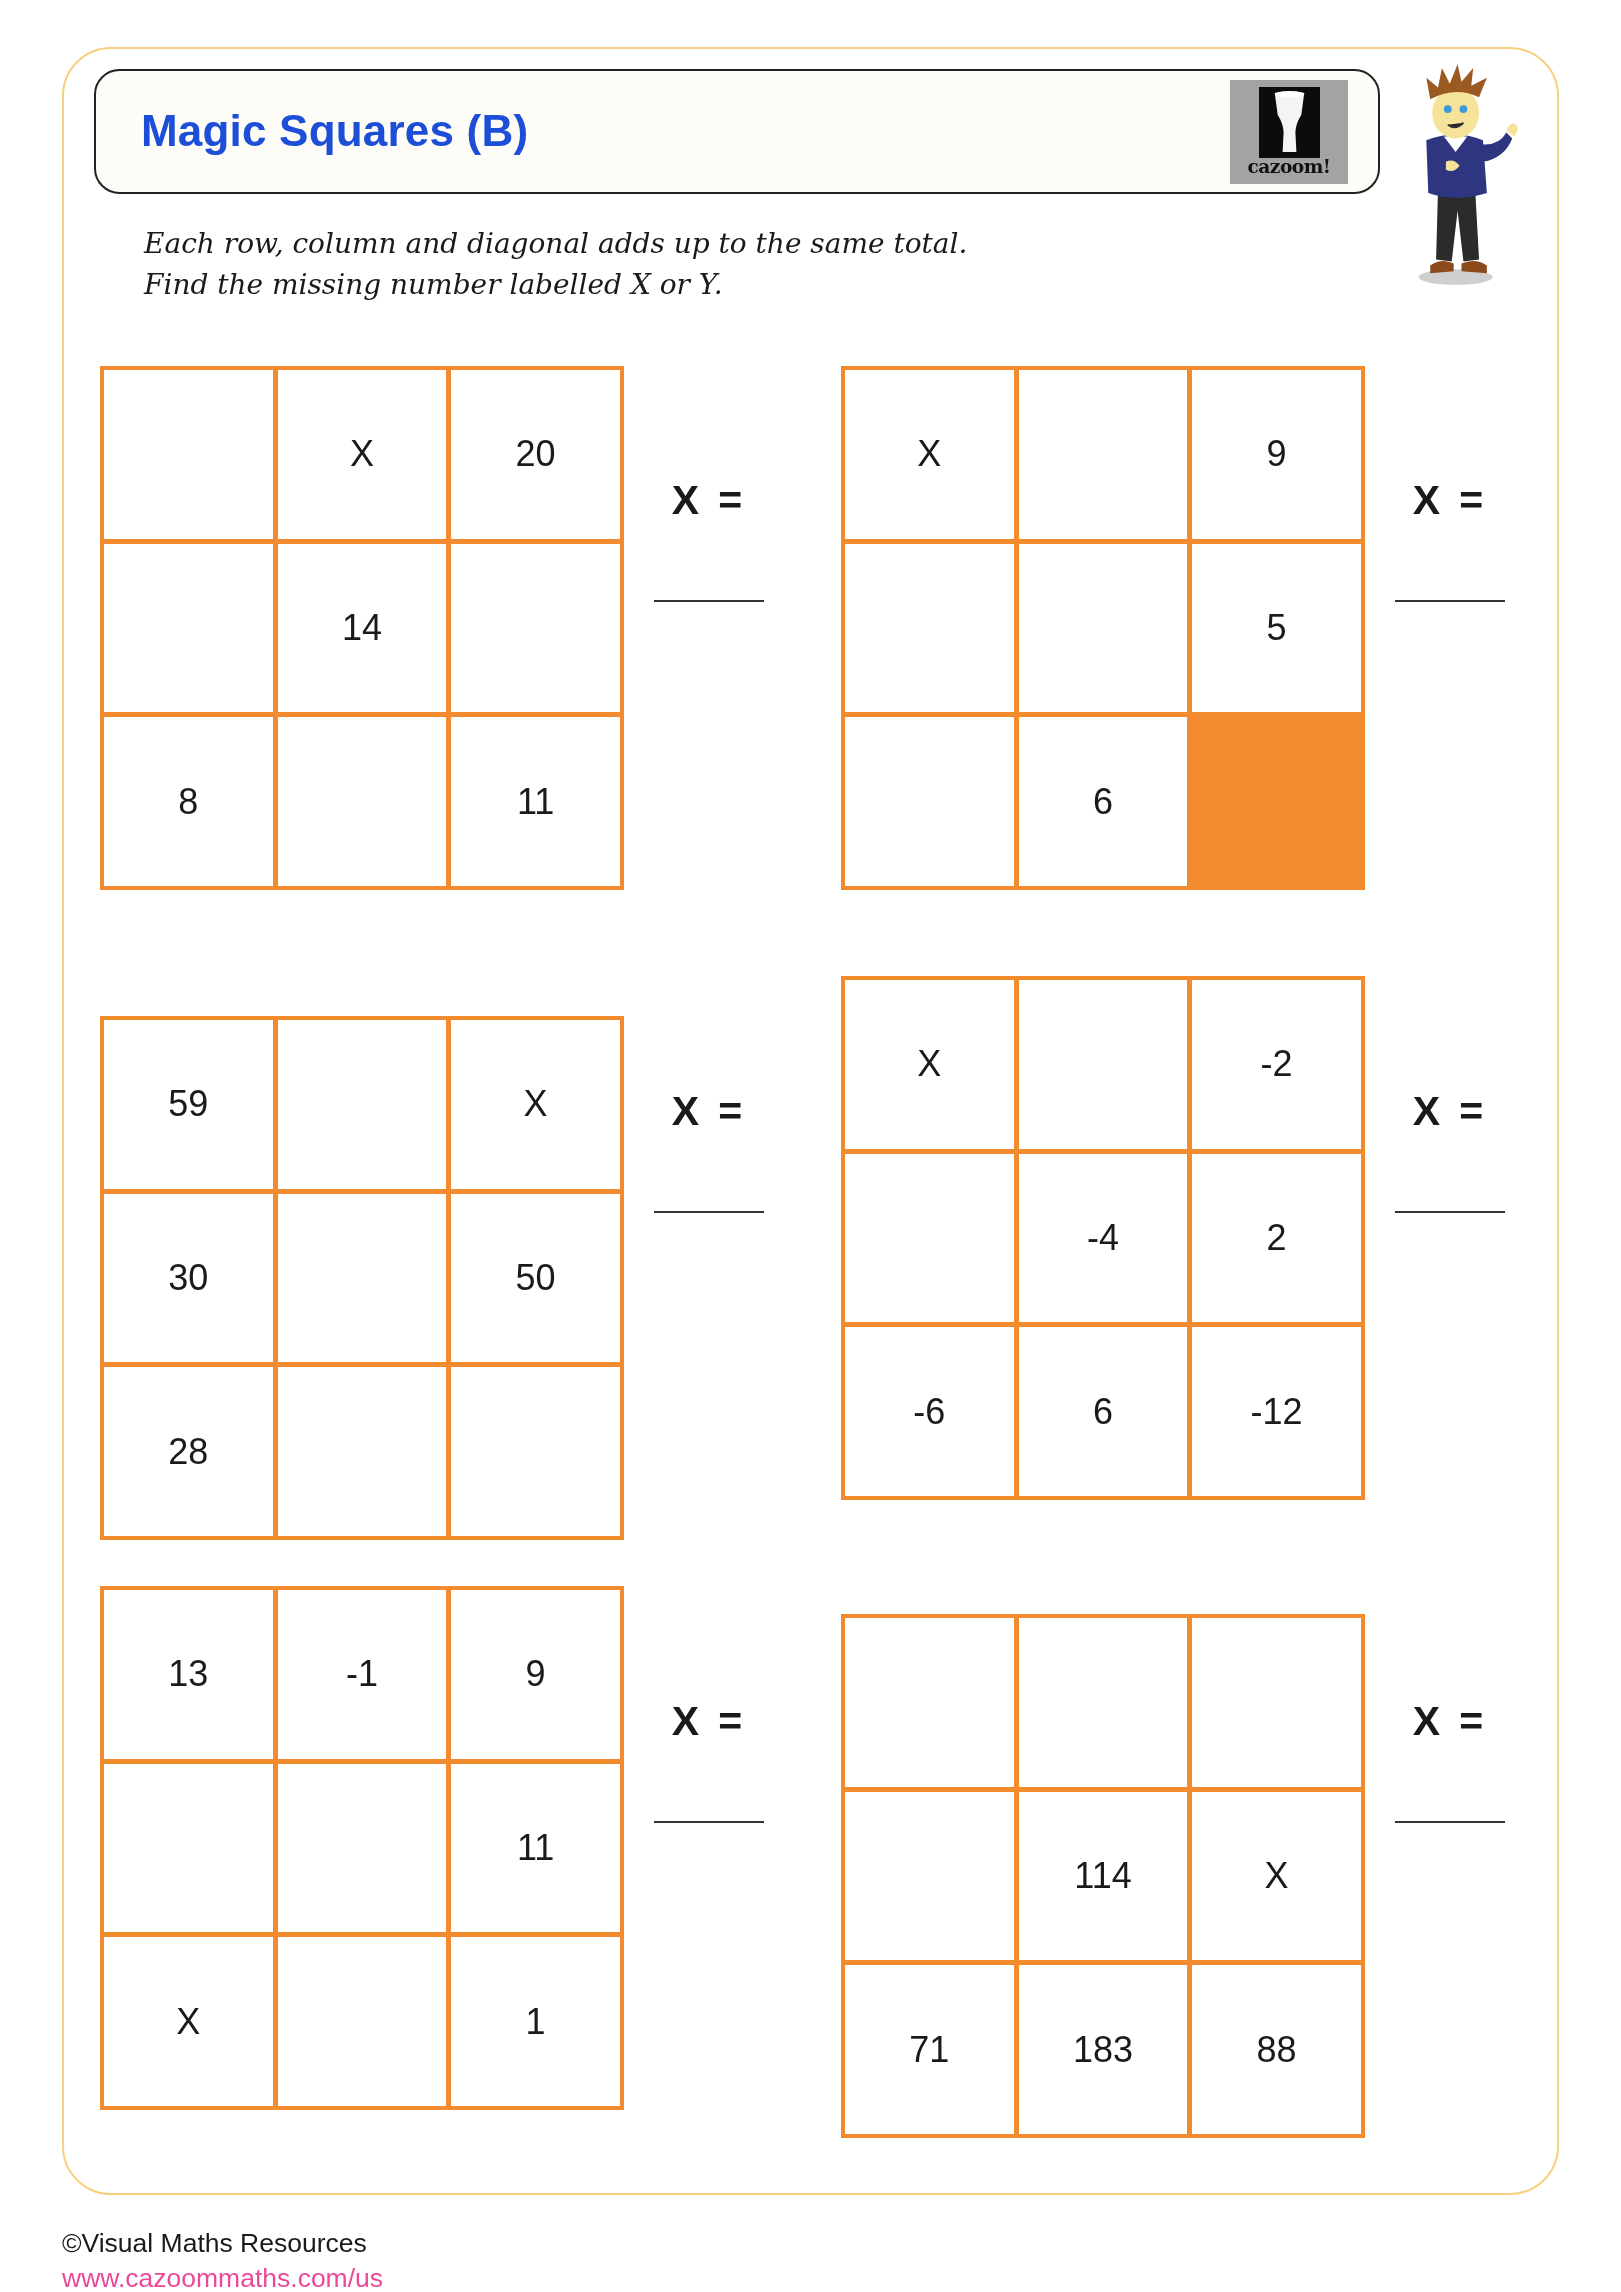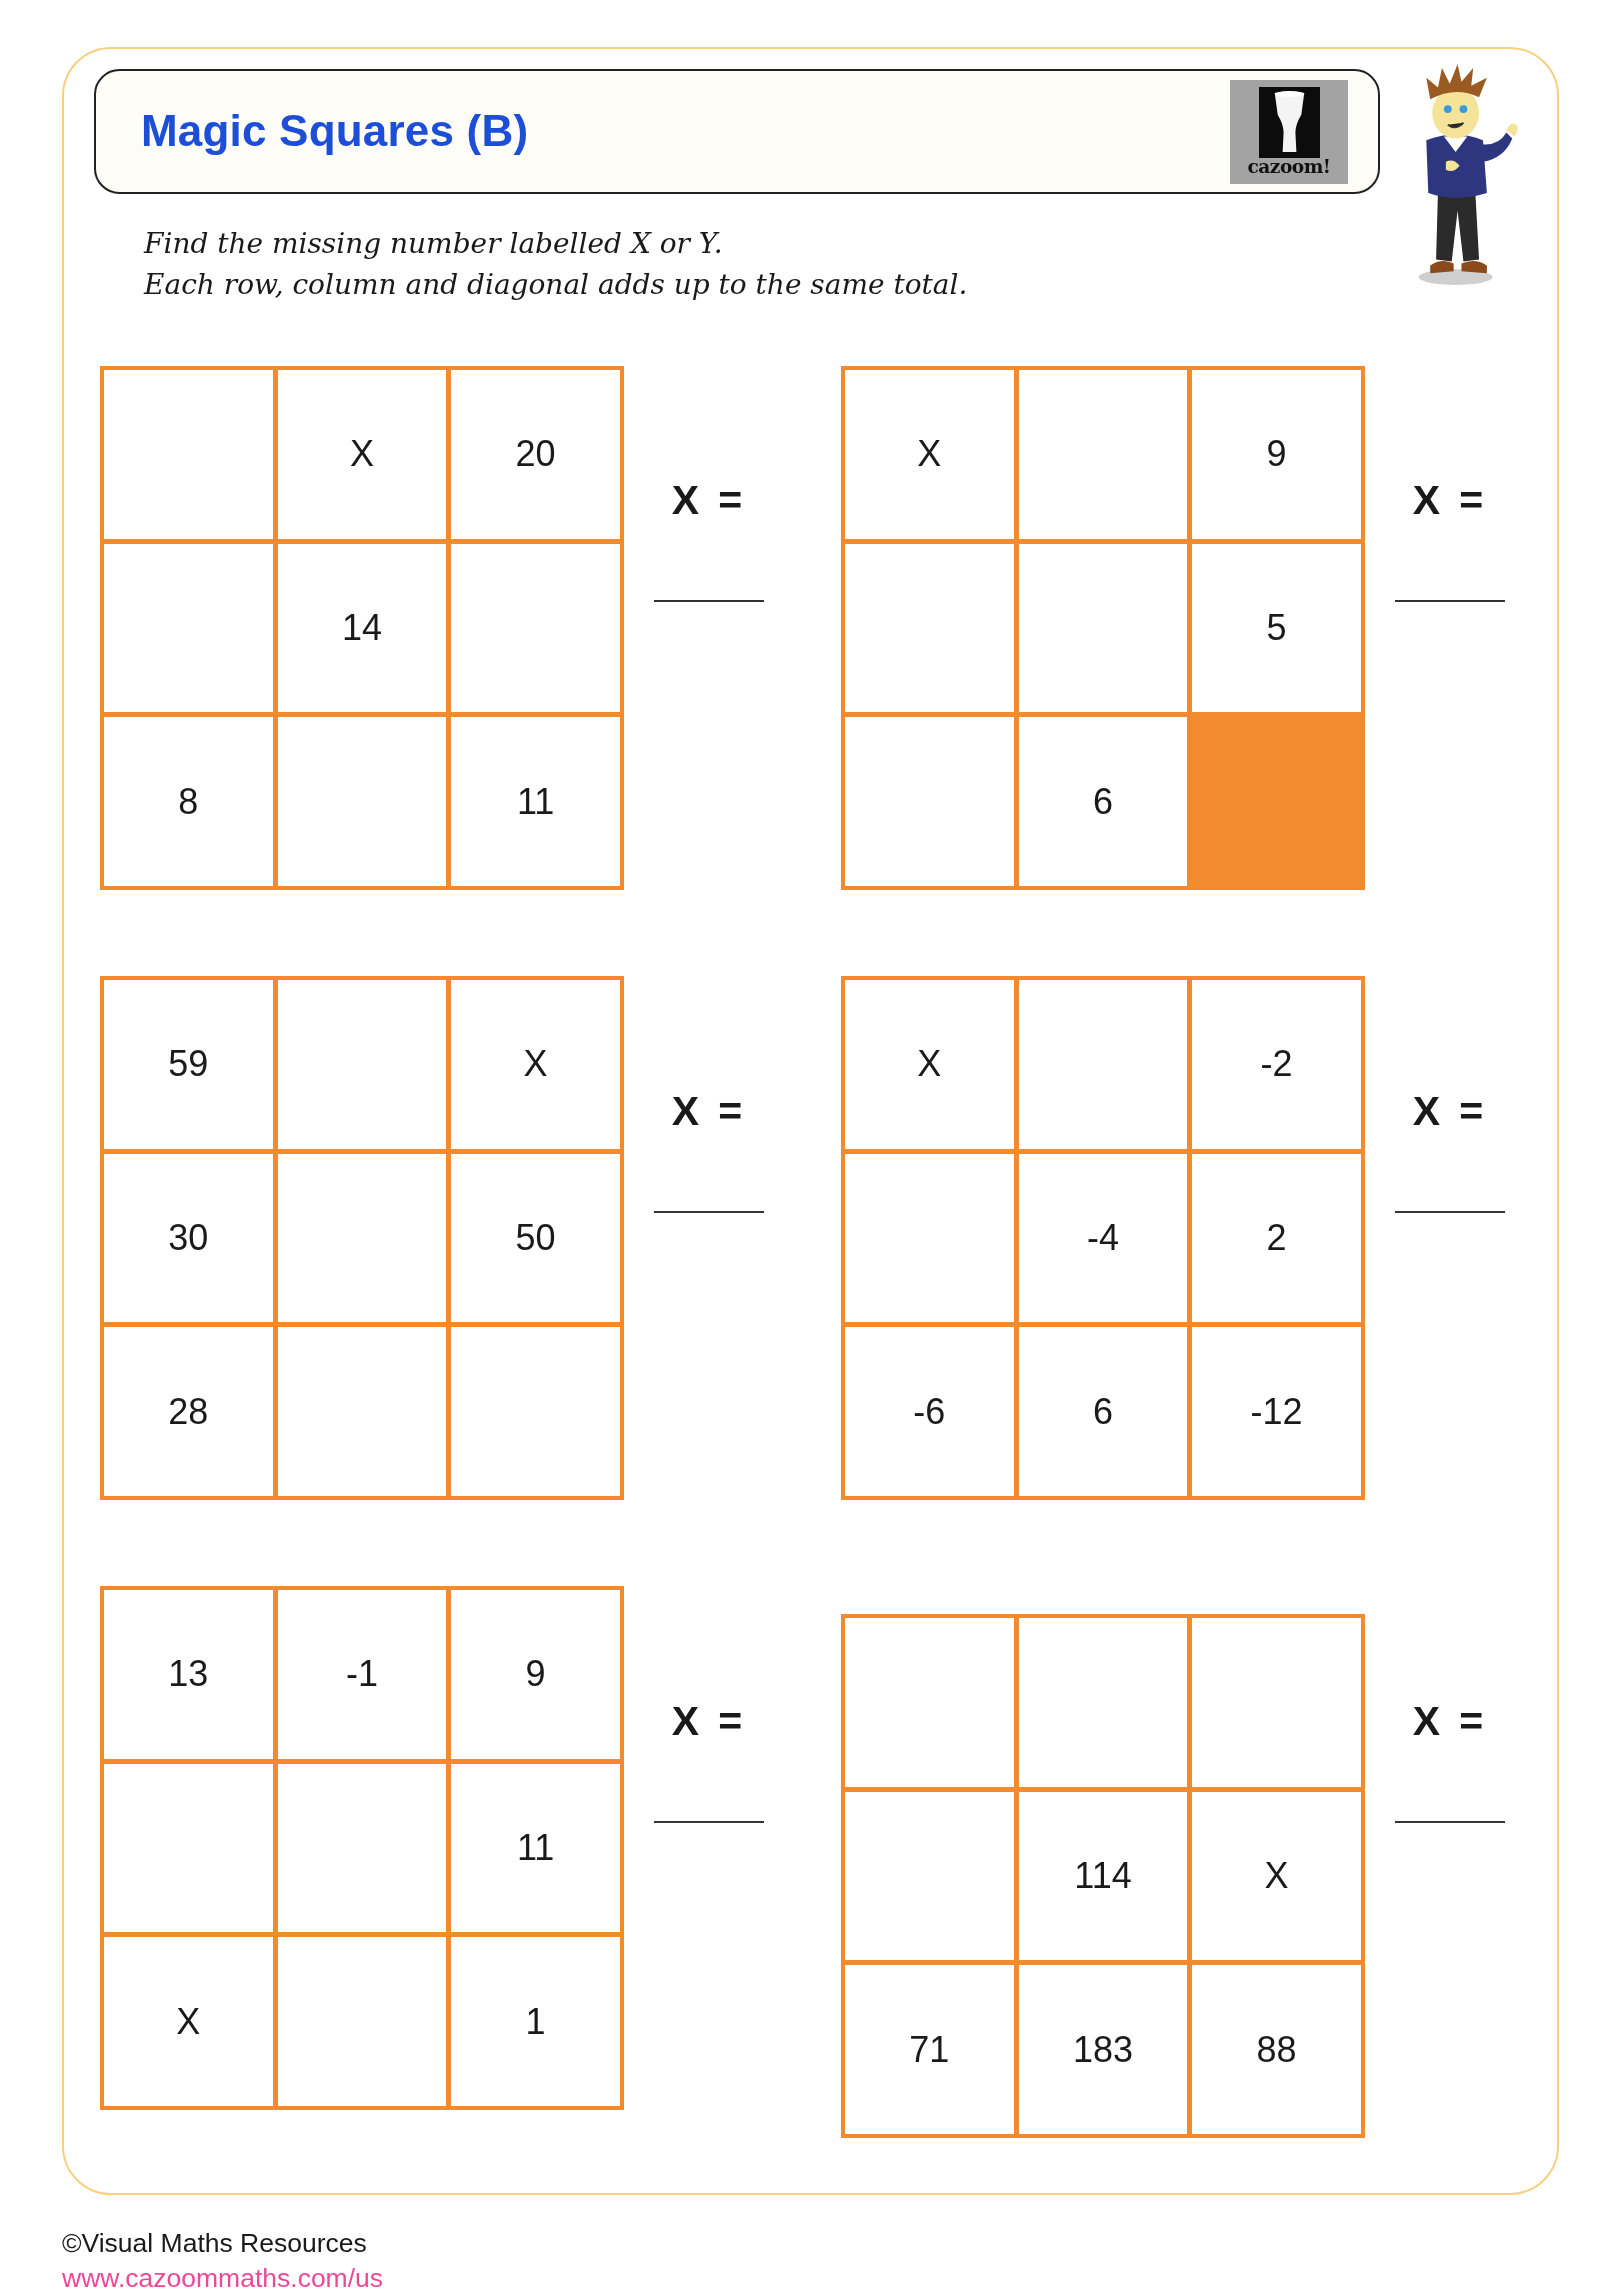--- a/index.html
+++ b/index.html
@@ -53,22 +53,22 @@
     <path d="M50 100 Q58 96 64 104 Q58 112 50 108 Z" fill="#f6e39a"></path>
     <ellipse cx="60" cy="50" rx="24" ry="26" fill="#f6e39a"></ellipse>
     <circle cx="52" cy="46" r="4" fill="#3a9ad9"></circle>
     <circle cx="68" cy="46" r="4" fill="#3a9ad9"></circle>
     <path d="M52 62 Q60 68 68 60" stroke="#333" stroke-width="2" fill="#222"></path>
     <path d="M34 36 L30 14 L42 24 L46 4 L54 20 L62 0 L66 18 L78 4 L76 22 L92 14 L84 34 Q60 22 34 36 Z" fill="#9a5a22"></path>
   </svg>
 </div>
 
 <div class="instructions">
+  <div>Each row, column and diagonal adds up to the same total.</div>
   <div>Find the missing number labelled X or Y.</div>
-  <div>Each row, column and diagonal adds up to the same total.</div>
 </div>
 
 <div class="grid" style="left:100px; top:366px;">
   <div class="cell"></div>
   <div class="cell">X</div>
   <div class="cell">20</div>
   <div class="cell"></div>
   <div class="cell">14</div>
   <div class="cell"></div>
   <div class="cell">8</div>
@@ -88,21 +88,21 @@
   <div class="cell"></div>
   <div class="cell">5</div>
   <div class="cell"></div>
   <div class="cell">6</div>
 </div>
 <div class="answer" style="left:1395px; top:477px;">
   <div class="answer-label">X =</div>
   <div class="answer-line"></div>
 </div>
 
-<div class="grid" style="left:100px; top:976px;">
+<div class="grid" style="left:100px; top:1016px;">
   <div class="cell">59</div>
   <div class="cell"></div>
   <div class="cell">X</div>
   <div class="cell">30</div>
   <div class="cell"></div>
   <div class="cell">50</div>
   <div class="cell">28</div>
   <div class="cell"></div>
   <div class="cell"></div>
 </div>

